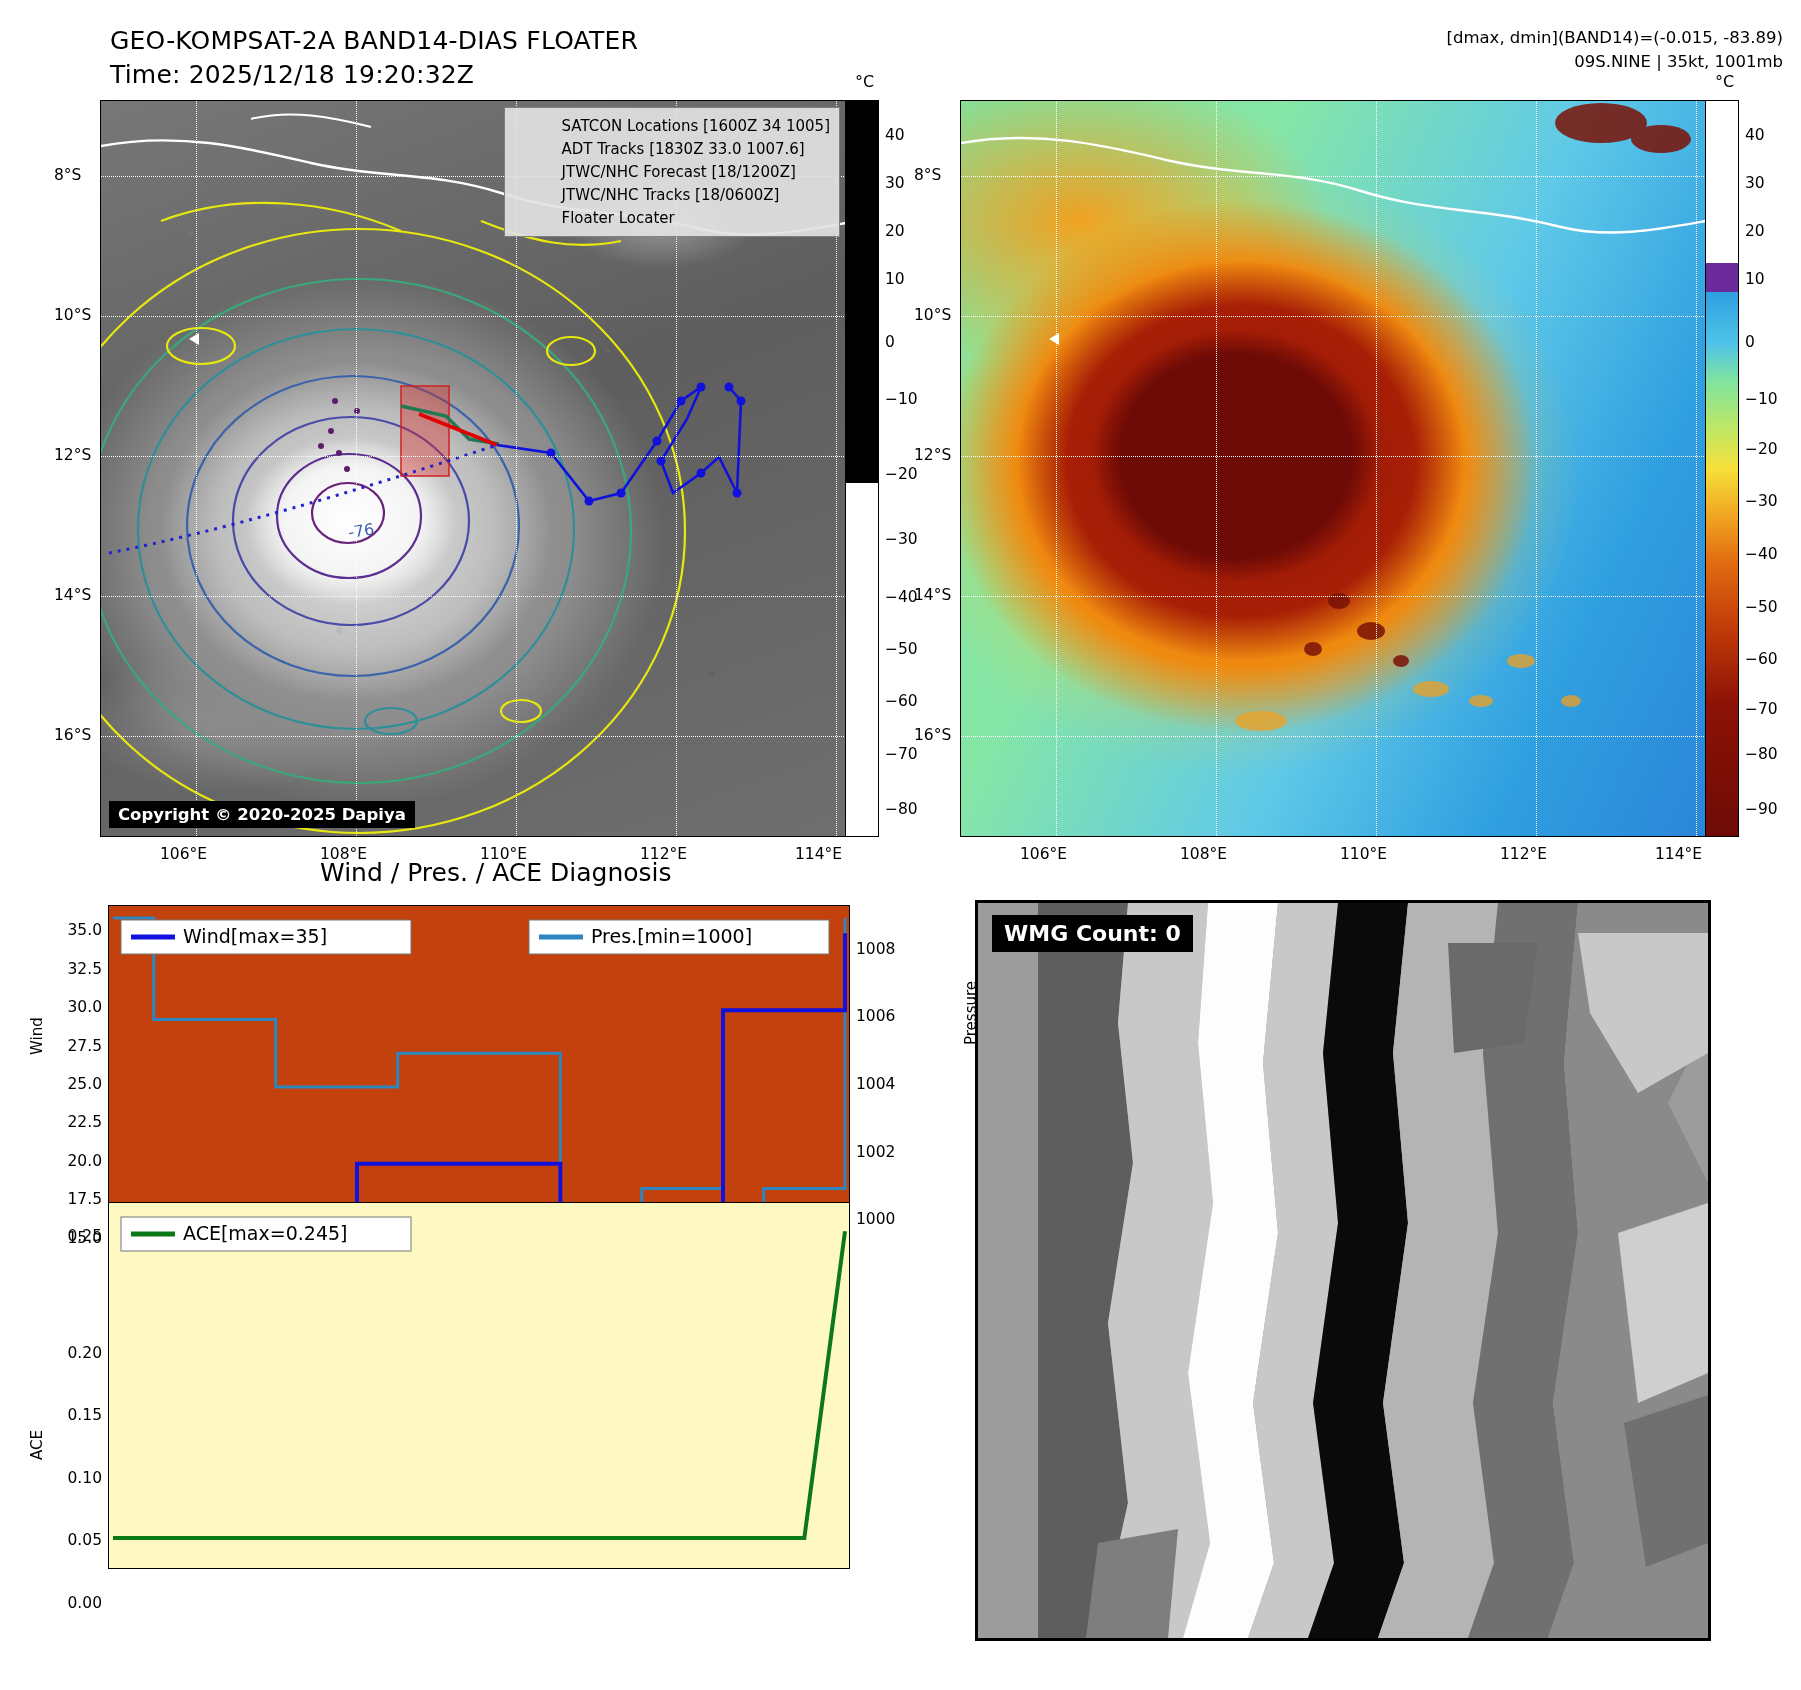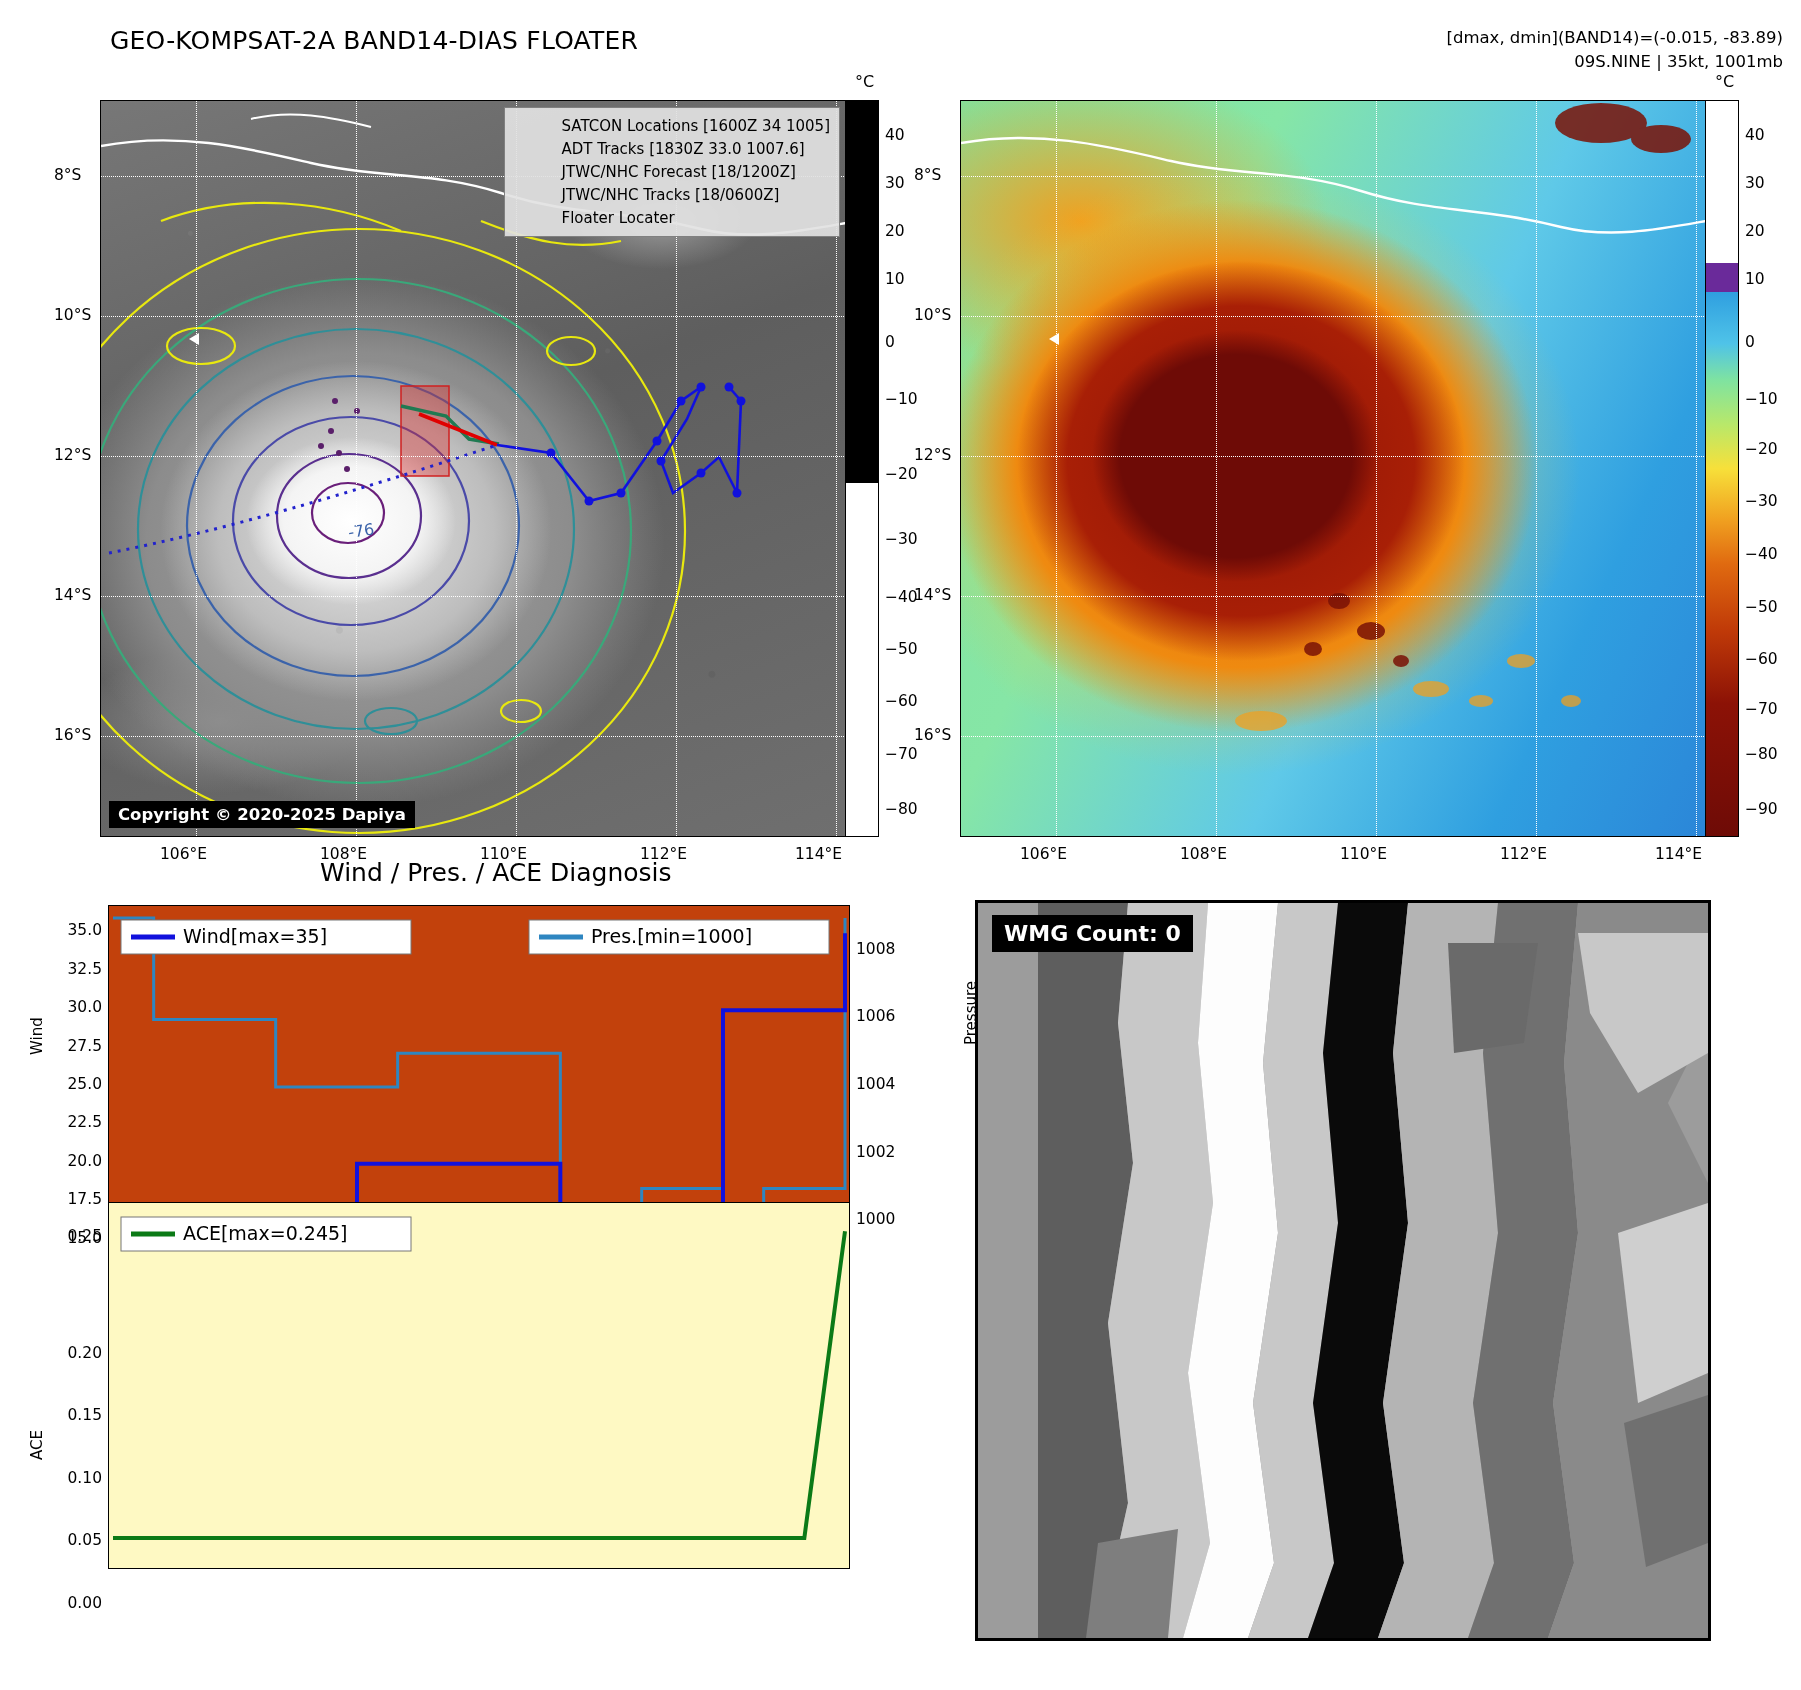--- a/index.html
+++ b/index.html
@@ -60,20 +60,21 @@
             font-size:22px;padding:6px 12px;z-index:5;}
   
   .cbar{position:absolute;border:1px solid #000;}
   .cbl{position:absolute;font-size:15.5px;}
 </style>
 </head>
 <body>
 
 <div class="abs title" style="left:110px;top:24px;">
   <div>GEO-KOMPSAT-2A BAND14-DIAS FLOATER</div>
+  <div>Time: 2025/12/18 19:20:32Z</div>
 </div>
 
 <div class="abs hdr-right" style="right:18px;top:26px;width:560px;">
   <div>[dmax, dmin](BAND14)=(-0.015, -83.89)</div>
   <div>09S.NINE | 35kt, 1001mb</div>
 </div>
 
 <div class="abs" id="p1">
   <div class="irbg"></div>
   <div class="grain"></div>

